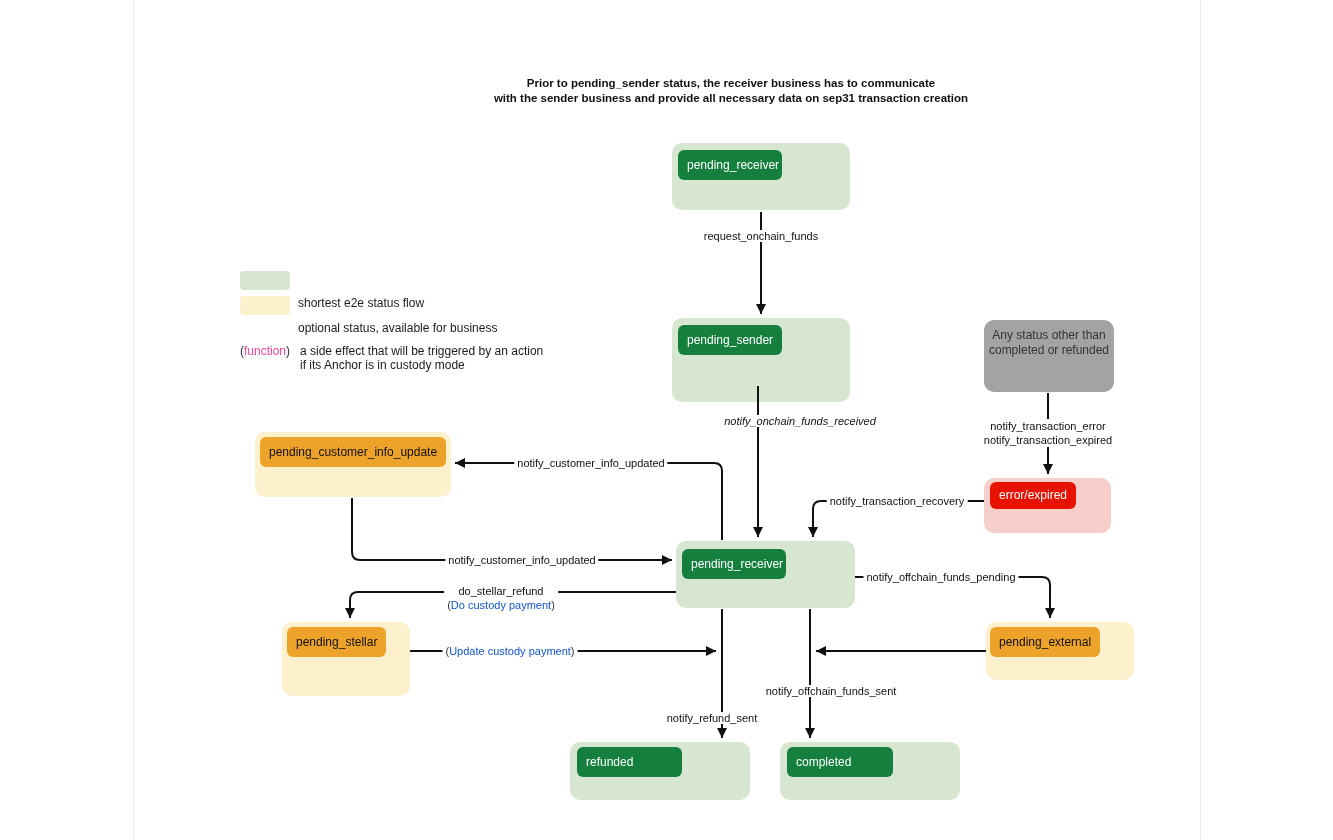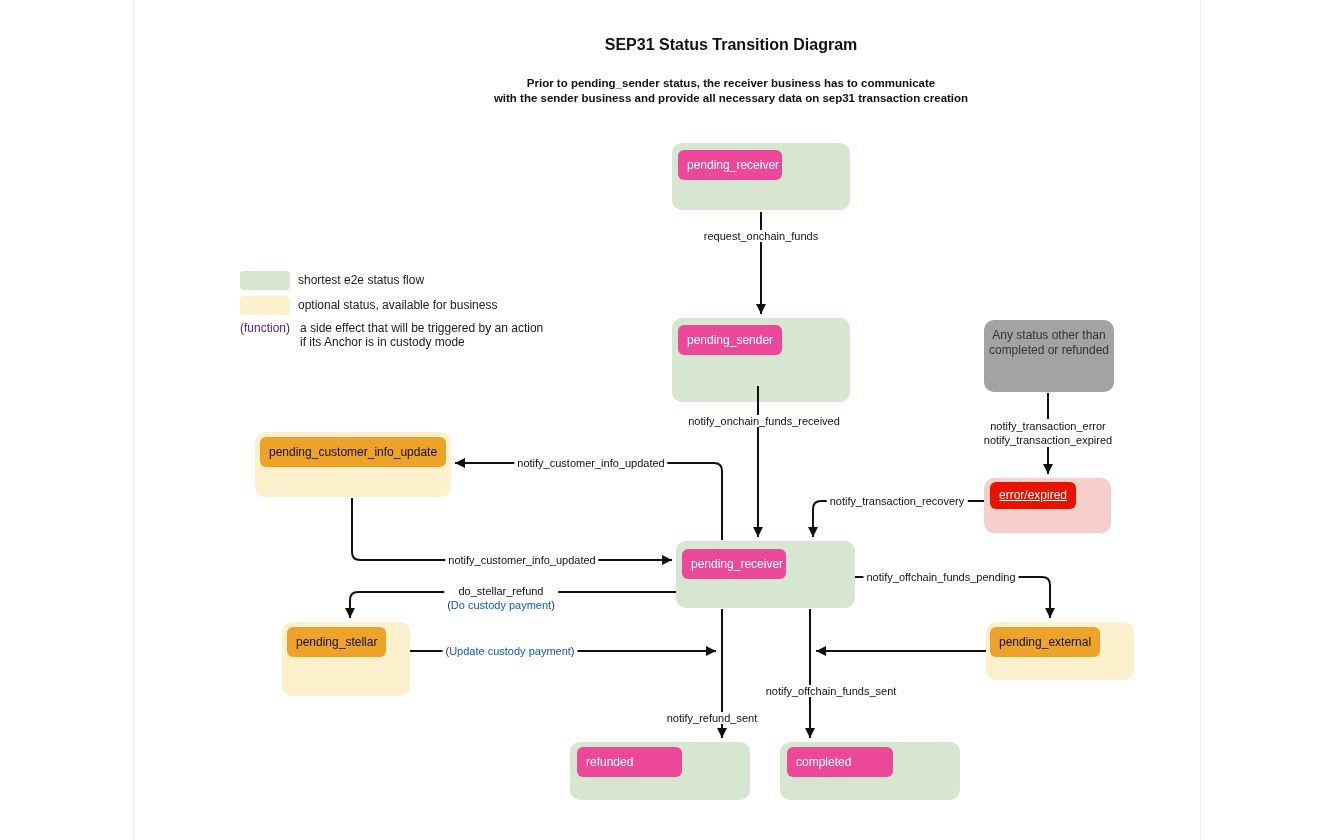--- a/index.html
+++ b/index.html
@@ -8,53 +8,52 @@
   .stage{position:absolute;inset:0;}
   .edge-rule{position:absolute;top:0;bottom:0;width:1px;background:#ececec;}
   
   .title{position:absolute;transform:translateX(-50%);font-size:16px;font-weight:bold;white-space:nowrap;}
   .subtitle{position:absolute;transform:translateX(-50%);font-size:11.5px;font-weight:bold;
             text-align:center;line-height:15px;white-space:nowrap;}
   
   .swatch{position:absolute;width:50px;height:19px;border-radius:4px;}
   .sw-green{background:#d6e6d0;}
   .sw-yellow{background:#fdf0cc;}
-  .legend-text{position:absolute;font-size:12px;white-space:nowrap;color:#1a1a1a;}
-  .fn-blue{color:#4c1d95;}
+  .legend-text{position:absolute;font-size:12px;white-space:nowrap;color:#1a1a1a;margin-top:23px;}
+  .fn-blue{color:#ec4899;}
   .paren{color:#333;}
   
   .node{position:absolute;border-radius:10px;box-sizing:border-box;}
   .node.green{background:#d6e6d0;}
   .node.cream{background:#fdf0cc;}
   .node.pink{background:#f6cfca;}
   .node.gray{background:#a3a3a3;}
   .pill{position:absolute;border-radius:6px;font-size:12px;line-height:30px;height:30px;
         padding:0 9px;box-sizing:border-box;white-space:nowrap;}
-  .pill.dkgreen{background:#ec4899;color:#ffffff;}
+  .pill.dkgreen{background:#15803d;color:#ffffff;}
   .pill.orange{background:#eda229;color:#111111;}
-  .pill.red{background:#e81200;color:#ffffff;height:27px;line-height:27px;text-decoration:underline;}
+  .pill.red{background:#e81200;color:#ffffff;height:27px;line-height:27px;}
   .gray-note{position:absolute;font-size:12px;color:#333;text-align:center;line-height:15px;width:100%;top:8px;}
   
   svg.edges{position:absolute;left:0;top:0;pointer-events:none;}
   
   .elabel{position:absolute;transform:translate(-50%,-50%);background:#ffffff;
           font-size:11px;padding:0 3px;white-space:nowrap;color:#111;}
   .elabel.twolines{text-align:center;line-height:14px;}
   .elabel .blue{color:#1155cc;}
   .elabel.stack{text-align:center;line-height:14px;}
 </style>
 </head>
 <body>
 
 <div class="stage">
 
   <div class="edge-rule" style="left:133px;"></div>
   <div class="edge-rule" style="left:1200px;"></div>
 
-  <div class="title" style="left:731px;top:36px;">SEP31 Status Transition Diagram</div>
   <div class="subtitle" style="left:731px;top:76px;">
     <div>Prior to pending_sender status, the receiver business has to communicate</div>
     <div>with the sender business and provide all necessary data on sep31 transaction creation</div>
   </div>
 
   <div class="swatch sw-green" style="left:240px;top:271px;"></div>
   <div class="legend-text" style="left:298px;top:273px;">shortest e2e status flow</div>
   <div class="swatch sw-yellow" style="left:240px;top:296px;"></div>
   <div class="legend-text" style="left:298px;top:298px;">optional status, available for business</div>
   <div class="legend-text" style="left:240px;top:321px;"><span class="paren">(</span><span class="fn-blue">function</span><span class="paren">)</span></div>
@@ -120,21 +119,21 @@
       <path d="M676,592 L358,592 Q350,592 350,600 L350,618" marker-end="url(#arrow)"></path>
       <path d="M410,651 L716,651" marker-end="url(#arrow)"></path>
       <path d="M722,609 L722,738" marker-end="url(#arrow)"></path>
       <path d="M810,609 L810,738" marker-end="url(#arrow)"></path>
       <path d="M855,577 L1042,577 Q1050,577 1050,585 L1050,618" marker-end="url(#arrow)"></path>
       <path d="M986,651 L816,651" marker-end="url(#arrow)"></path>
     </g>
   </svg>
 
   <div class="elabel" style="left:761px;top:236px;">request_onchain_funds</div>
-  <div class="elabel" style="left:764px;top:421px;">notify_onchain_funds_received</div>
+  <div class="elabel" style="left:800px;top:421px;font-style:italic;">notify_onchain_funds_received</div>
   <div class="elabel twolines" style="left:1048px;top:433px;">
     <div>notify_transaction_error</div>
     <div>notify_transaction_expired</div>
   </div>
   <div class="elabel" style="left:897px;top:501px;">notify_transaction_recovery</div>
   <div class="elabel" style="left:591px;top:463px;">notify_customer_info_updated</div>
   <div class="elabel" style="left:522px;top:560px;">notify_customer_info_updated</div>
   <div class="elabel stack" style="left:501px;top:598px;">
     <div>do_stellar_refund</div>
     <div><span class="paren">(</span><span class="blue">Do custody payment</span><span class="paren">)</span></div>

